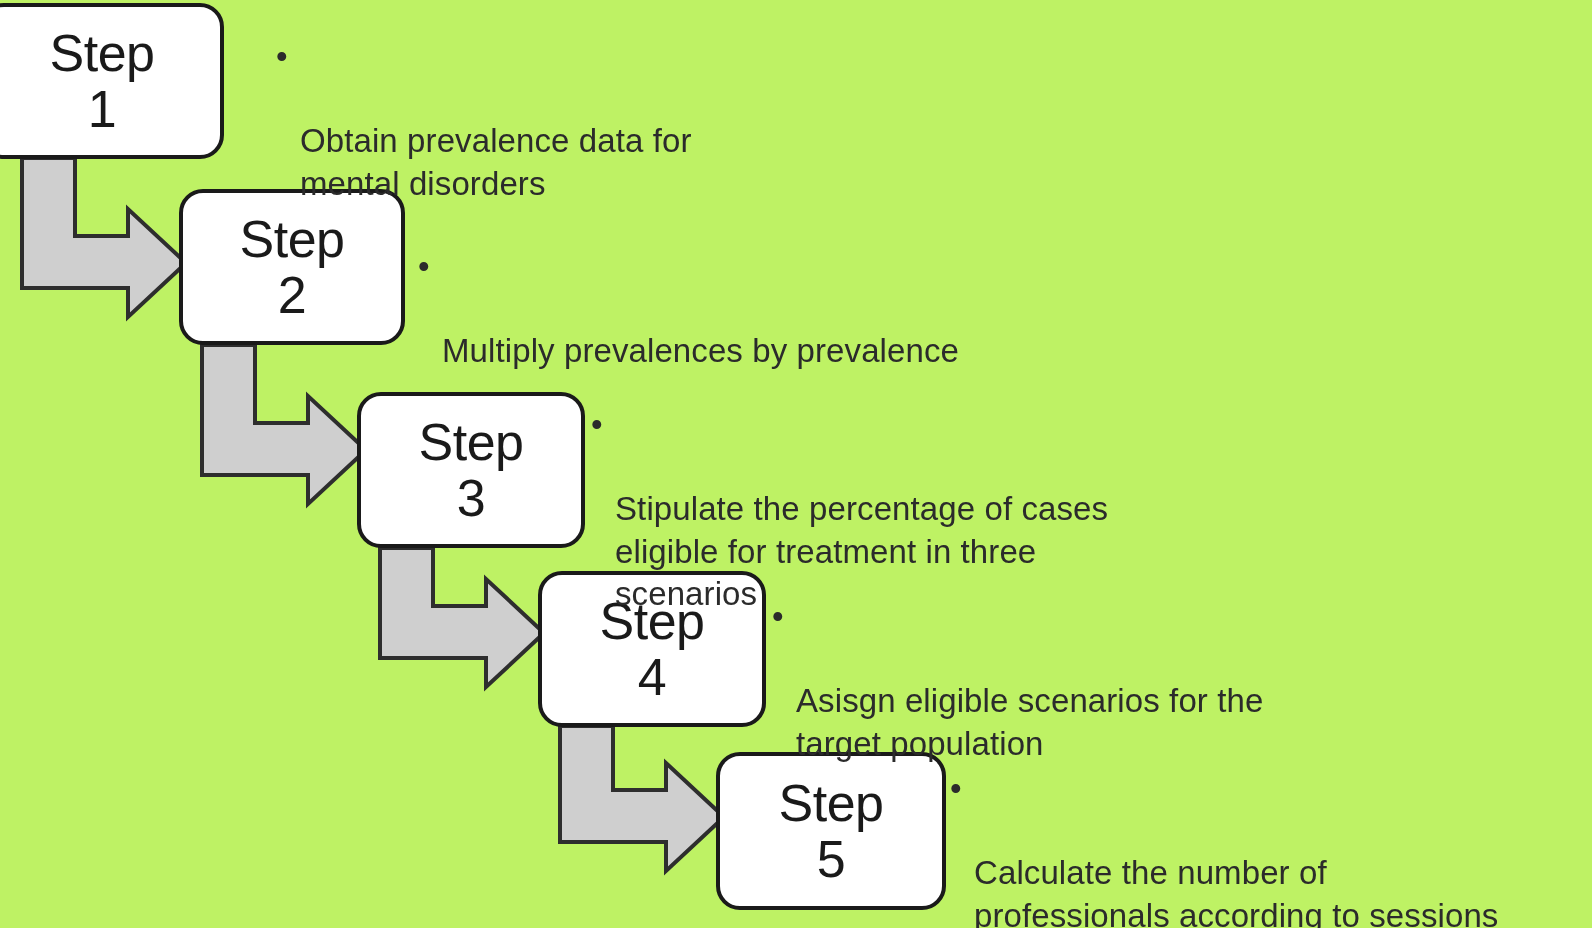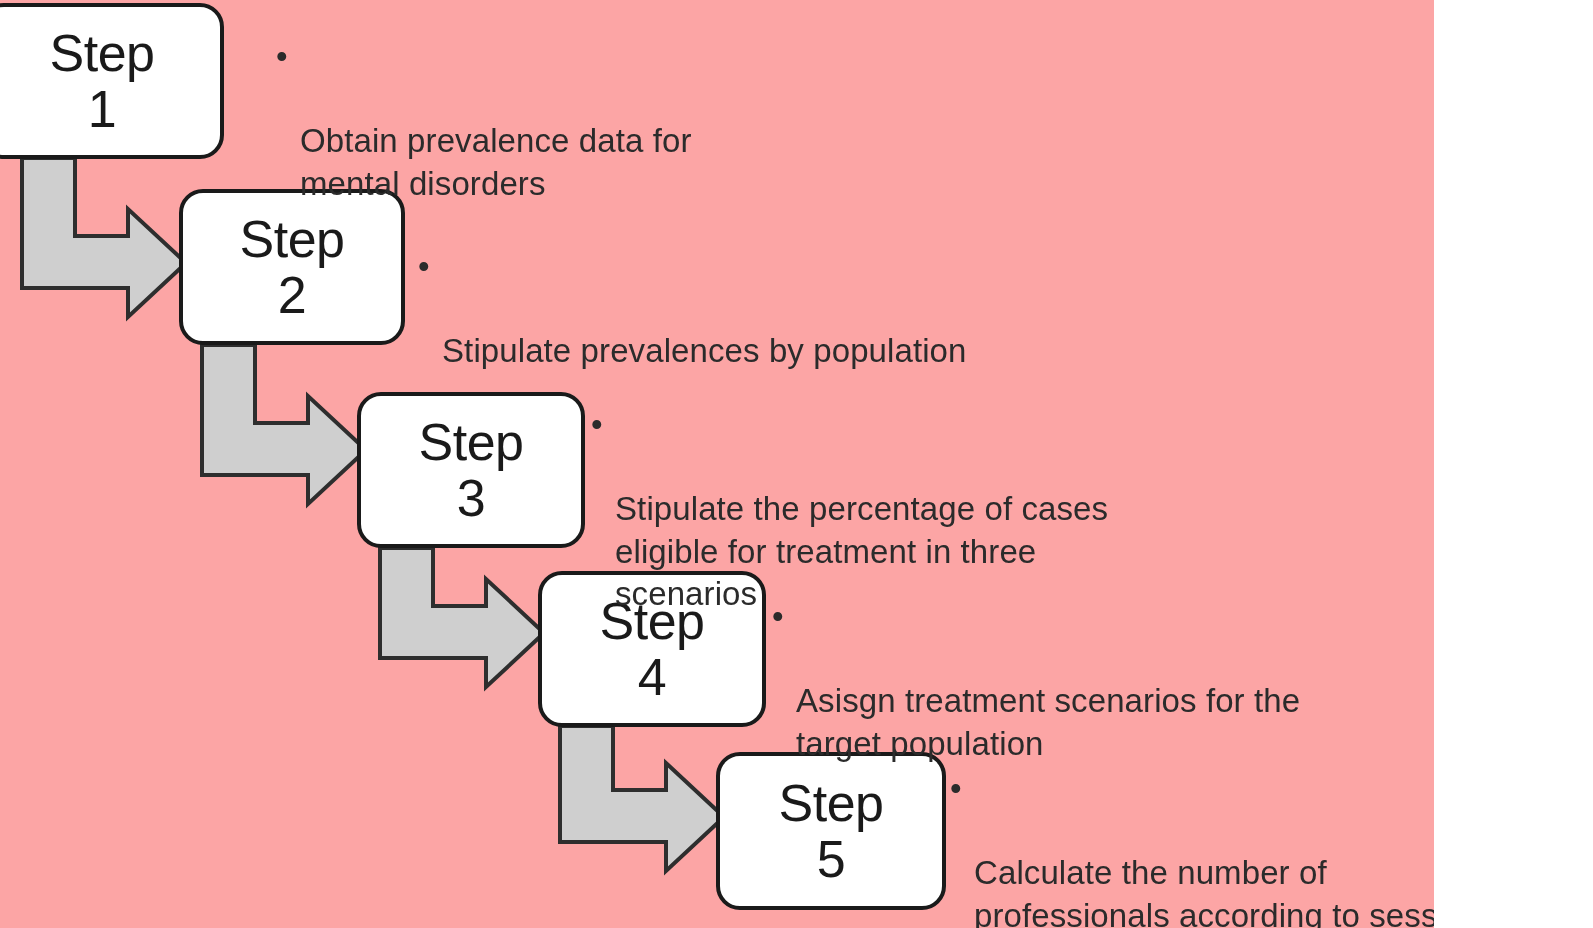--- a/index.html
+++ b/index.html
@@ -7,23 +7,23 @@
     margin: 0;
     padding: 0;
     background: #ffffff;
   }
   body {
     font-family: "Liberation Sans", sans-serif;
     color: #1a1a1a;
   }
   #flowchart-root {
     position: relative;
-    width: 1434px;
+    width: 1592px;
     height: 928px;
-    background: #fca5a5;
+    background: #bef264;
     overflow: hidden;
   }
   #flow-svg {
     position: absolute;
     left: 0;
     top: 0;
     width: 1593px;
     height: 928px;
   }
   .step-box-label {
@@ -118,33 +118,33 @@
   </div>
 
   <div class="bullet-block" style="left:276px; top:36px; width:560px;">
     <span class="bullet-dot">•</span>
     <span class="bullet-text">Obtain prevalence data for
 mental disorders</span>
   </div>
 
   <div class="bullet-block" style="left:418px; top:246px; width:640px;">
     <span class="bullet-dot">•</span>
-    <span class="bullet-text">Stipulate  prevalences  by population</span>
+    <span class="bullet-text">Multiply  prevalences  by prevalence</span>
   </div>
 
   <div class="bullet-block" style="left:591px; top:404px; width:620px;">
     <span class="bullet-dot">•</span>
     <span class="bullet-text">Stipulate  the percentage  of cases
 eligible  for treatment  in three
 scenarios</span>
   </div>
 
   <div class="bullet-block" style="left:772px; top:596px; width:630px;">
     <span class="bullet-dot">•</span>
-    <span class="bullet-text">Asisgn  treatment scenarios  for the
+    <span class="bullet-text">Asisgn  eligible scenarios  for the
 target population</span>
   </div>
 
   <div class="bullet-block" style="left:950px; top:768px; width:650px;">
     <span class="bullet-dot">•</span>
     <span class="bullet-text">Calculate  the number  of
 professionals  according to sessions
 needed (number  and duration)</span>
   </div>
 

